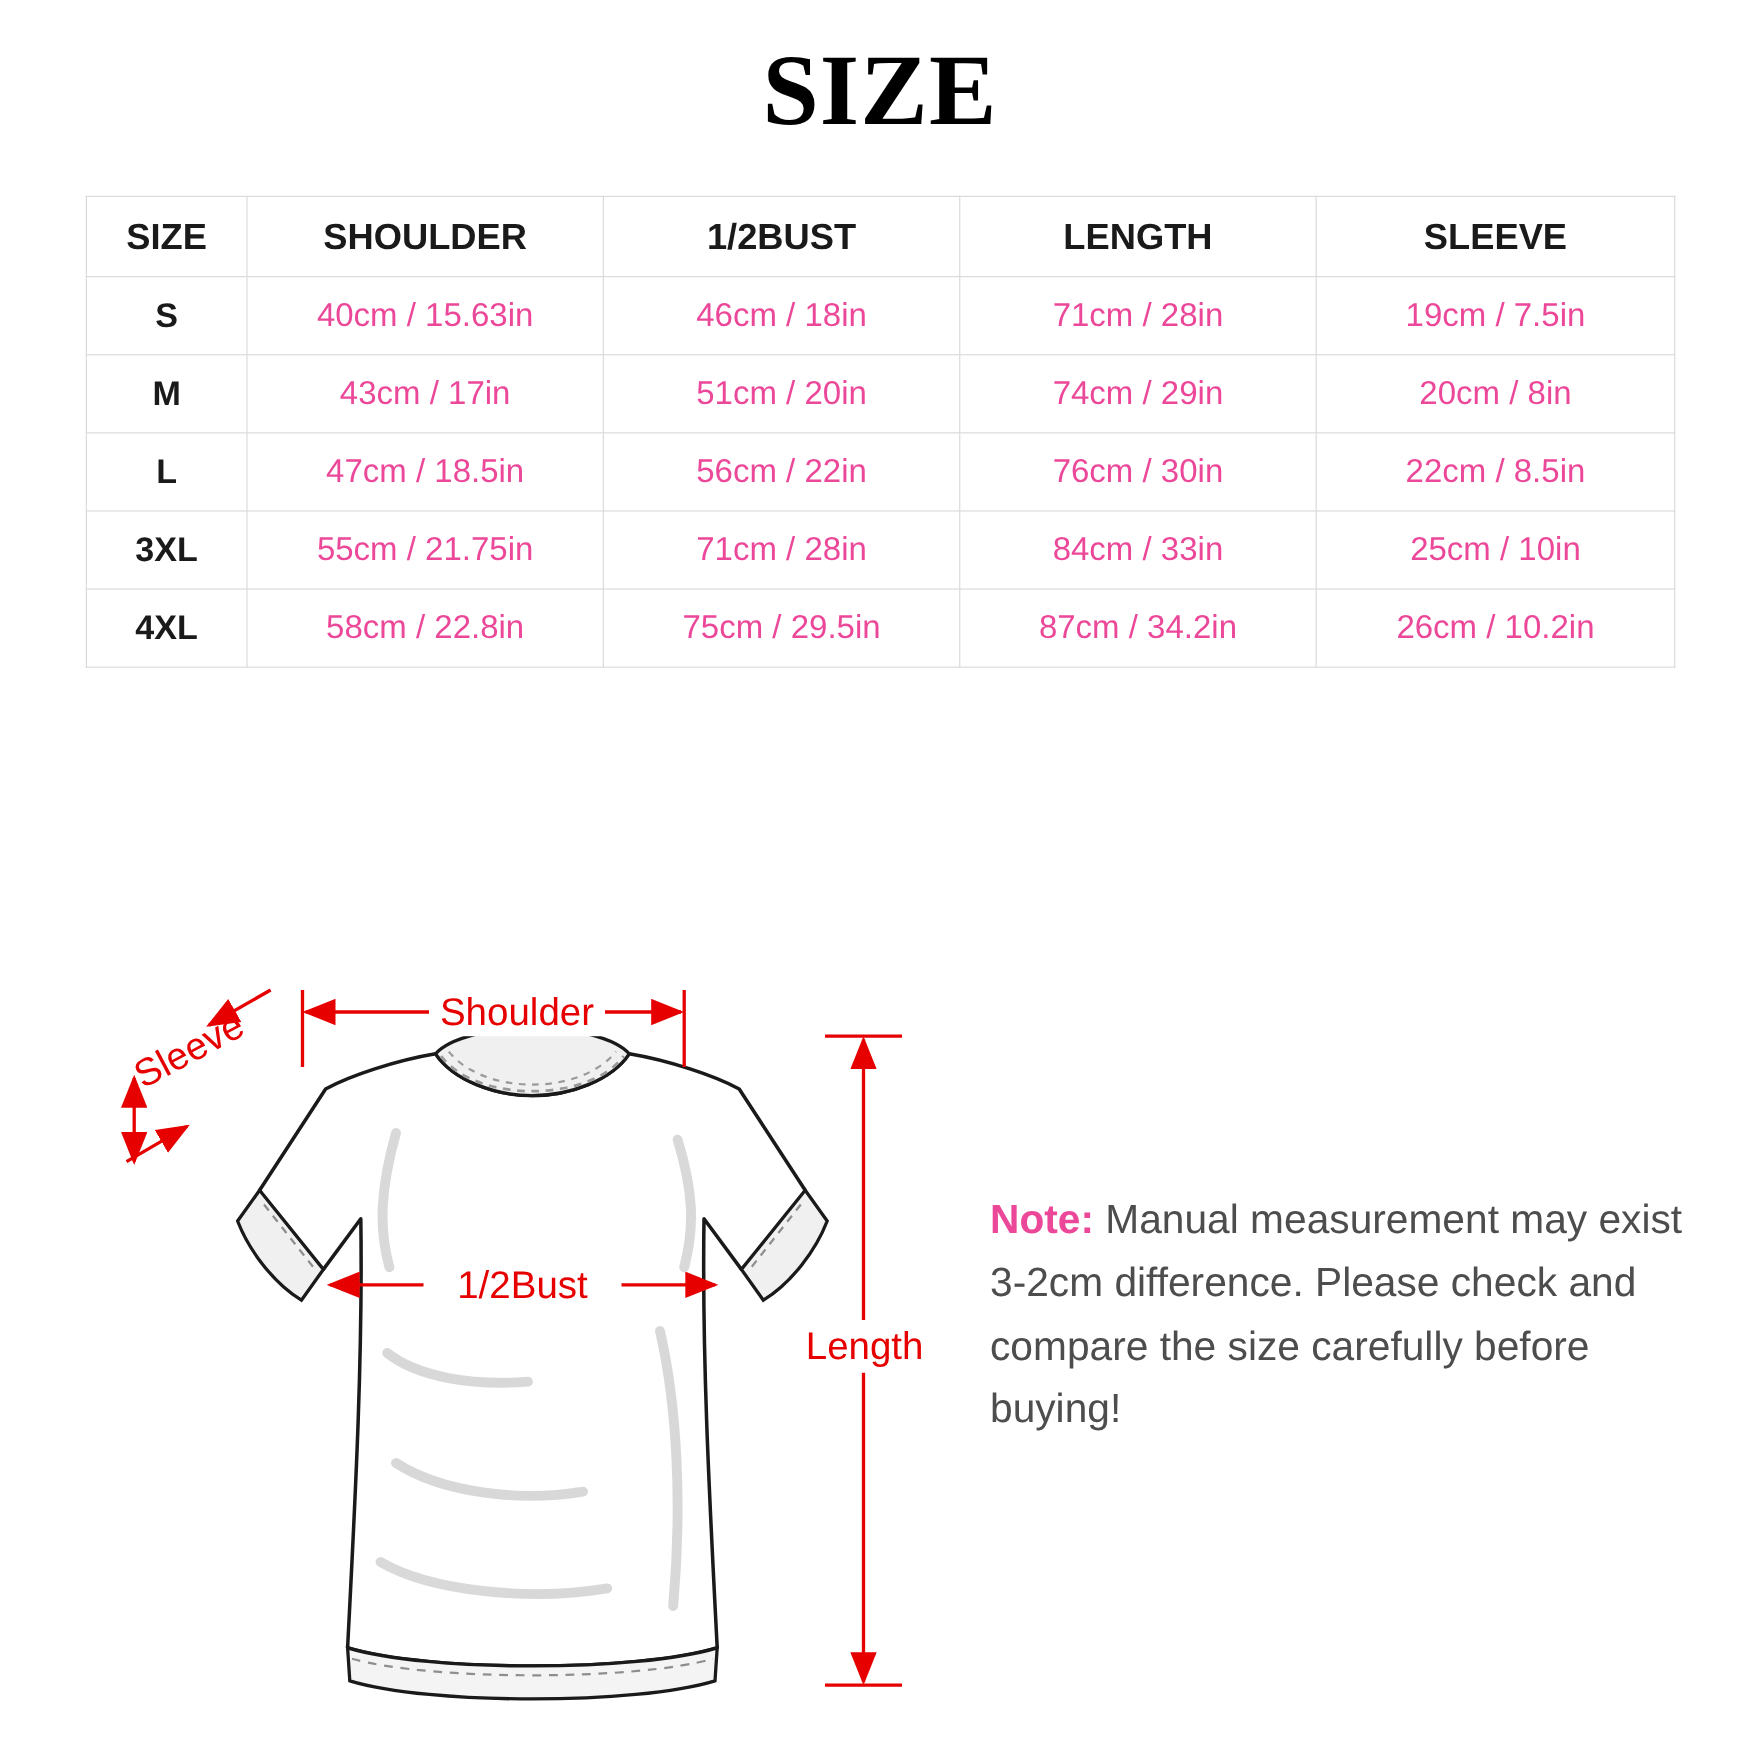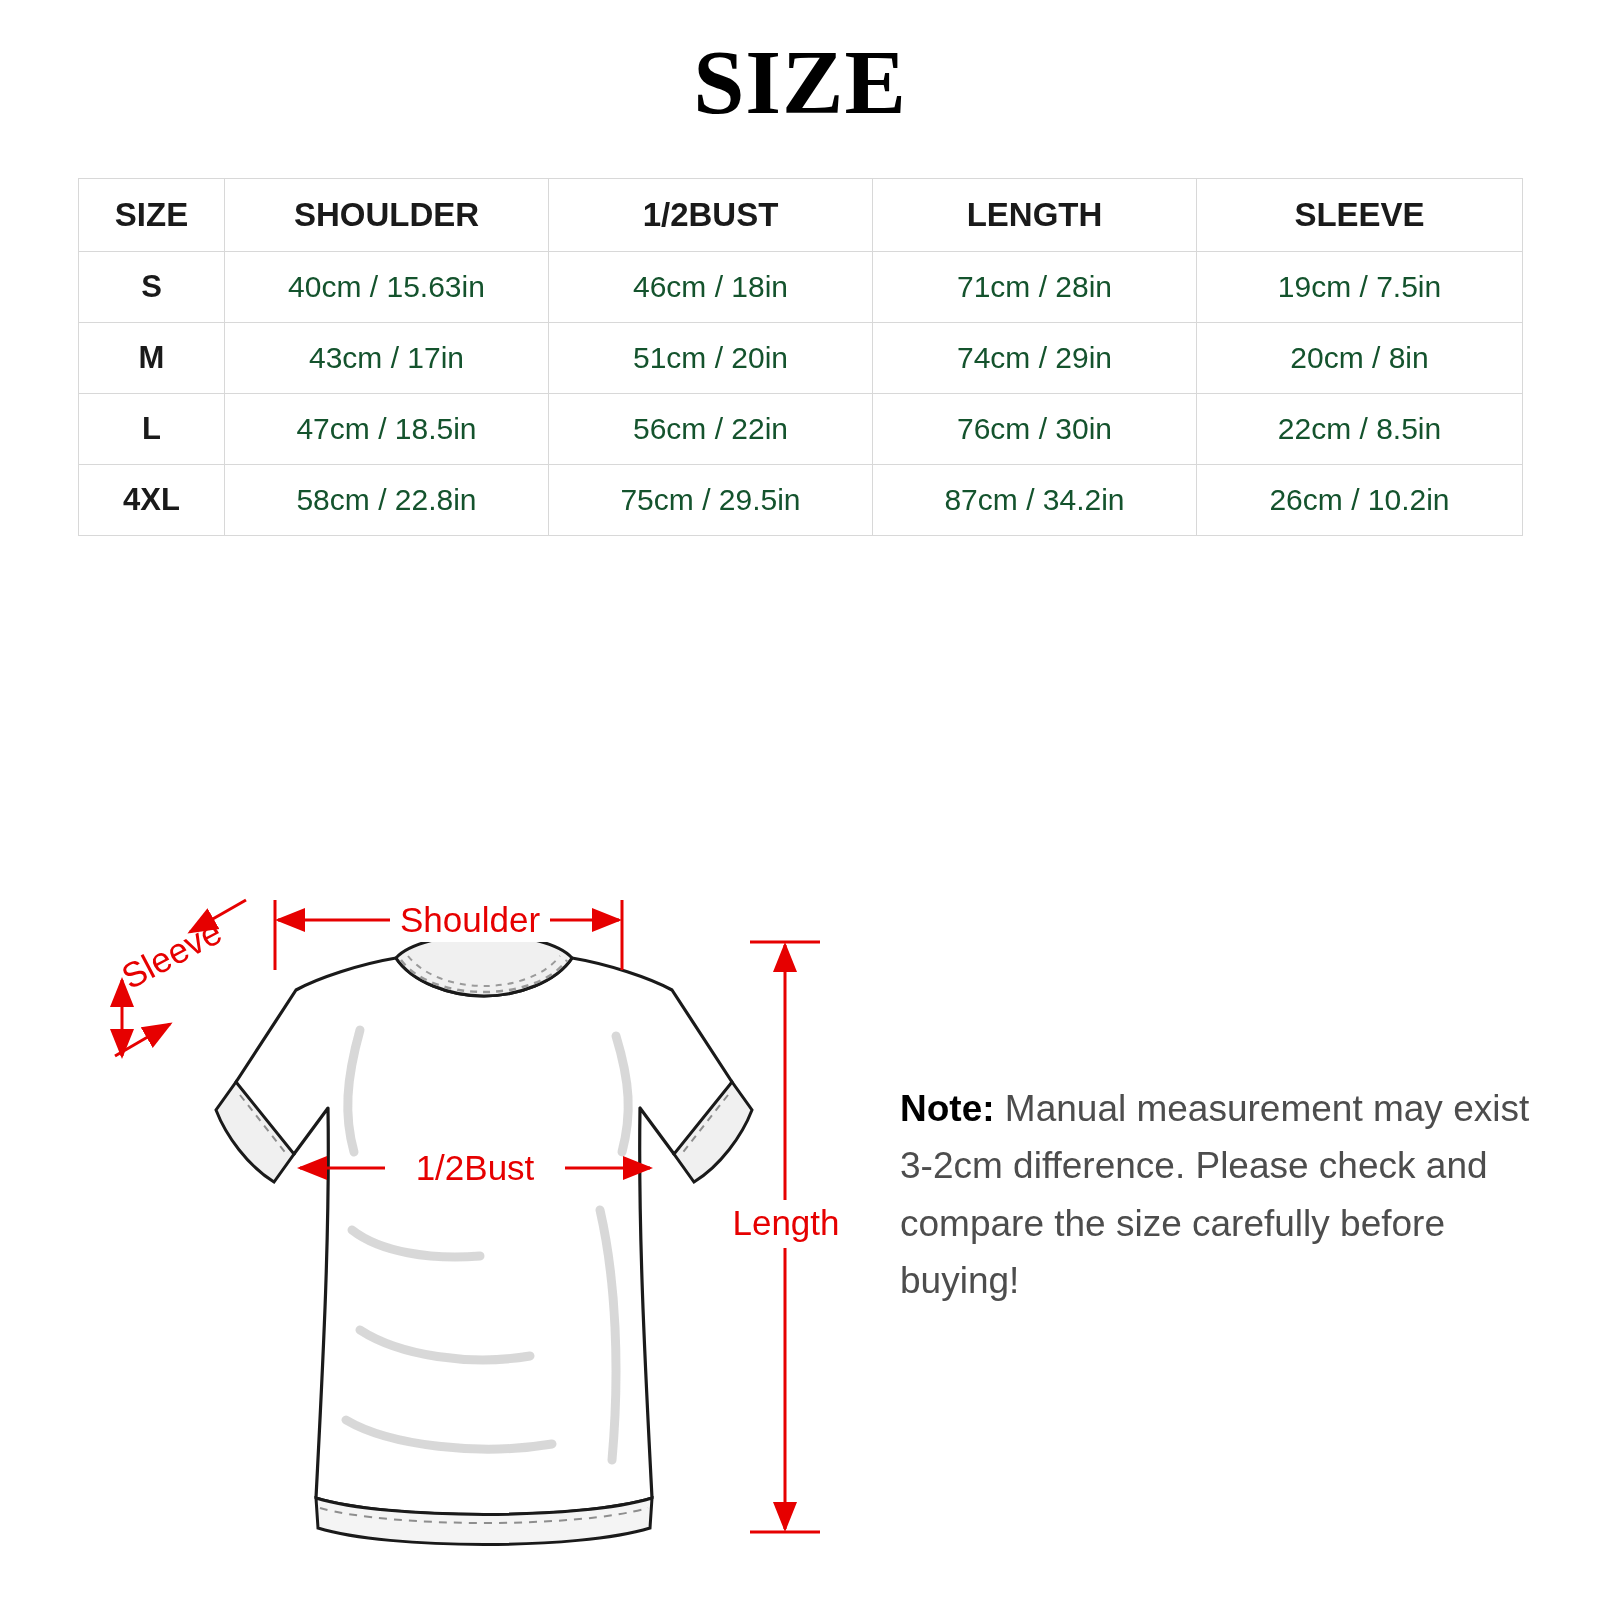--- a/index.html
+++ b/index.html
@@ -51,21 +51,21 @@
     height: 72px;
   }
   #size-table tbody td.sizecell {
     font-size: 31px;
     font-weight: bold;
     color: #1a1a1a;
   }
   #size-table tbody td.valcell {
     font-size: 30px;
     font-weight: normal;
-    color: #14532d;
+    color: #ec4899;
   }
   col.c-size { width: 146px; }
   col.c-shoulder { width: 324px; }
   col.c-bust { width: 324px; }
   col.c-length { width: 324px; }
   col.c-sleeve { width: 326px; }
 
   #diagram {
     position: absolute;
     left: 60px;
@@ -78,21 +78,21 @@
     position: absolute;
     left: 900px;
     top: 1080px;
     width: 640px;
     font-size: 37px;
     line-height: 1.55;
     color: #4d4d4d;
   }
   #note .note-label {
     font-weight: bold;
-    color: #000000;
+    color: #ec4899;
   }
 </style>
 </head>
 <body>
 
 <div id="title">SIZE</div>
 
 <table id="size-table">
   <colgroup>
     <col class="c-size">
@@ -124,20 +124,27 @@
       <td class="valcell">51cm / 20in</td>
       <td class="valcell">74cm / 29in</td>
       <td class="valcell">20cm / 8in</td>
     </tr>
     <tr>
       <td class="sizecell">L</td>
       <td class="valcell">47cm / 18.5in</td>
       <td class="valcell">56cm / 22in</td>
       <td class="valcell">76cm / 30in</td>
       <td class="valcell">22cm / 8.5in</td>
+    </tr>
+    <tr>
+      <td class="sizecell">3XL</td>
+      <td class="valcell">55cm / 21.75in</td>
+      <td class="valcell">71cm / 28in</td>
+      <td class="valcell">84cm / 33in</td>
+      <td class="valcell">25cm / 10in</td>
     </tr>
     <tr>
       <td class="sizecell">4XL</td>
       <td class="valcell">58cm / 22.8in</td>
       <td class="valcell">75cm / 29.5in</td>
       <td class="valcell">87cm / 34.2in</td>
       <td class="valcell">26cm / 10.2in</td>
     </tr>
   </tbody>
 </table>

